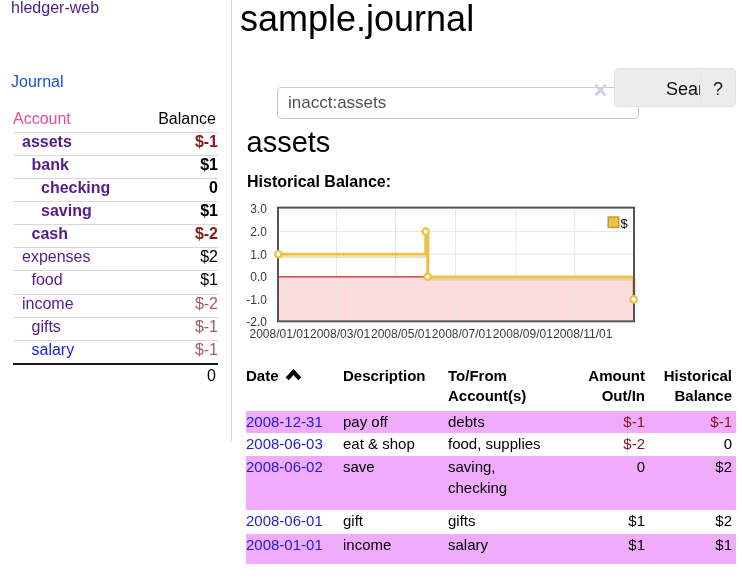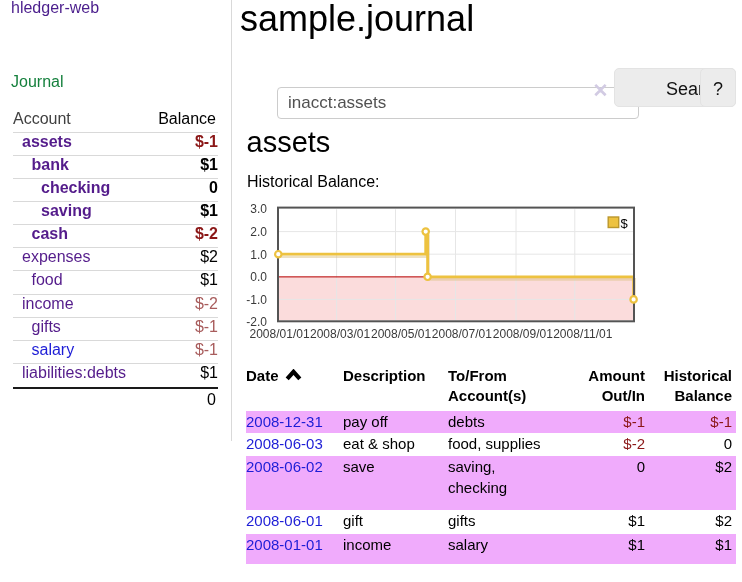--- a/index.html
+++ b/index.html
@@ -5,21 +5,21 @@
   * { margin:0; padding:0; box-sizing:content-box; }
   html,body { width:742px; height:582px; background:#fff; font-family:"Liberation Sans",sans-serif; position:relative; overflow:hidden; }
   .abs { position:absolute; }
   a { text-decoration:none; }
   .purple { color:#541c8b; }
   .blue { color:#1d1dd6; }
 
   
   #divider { left:230.5px; top:0; width:1px; height:441px; background:#d9d9d9; }
   #brand { left:11px; top:0px; font-size:16px; line-height:16px; color:#4a1d8c; }
-  #journal { left:11px; top:73.5px; font-size:16px; line-height:16px; color:#15803d; }
+  #journal { left:11px; top:73.5px; font-size:16px; line-height:16px; color:#1d4ed8; }
 
   #acct { left:13px; top:110px; width:205px; border-collapse:collapse; font-size:16px; }
   #acct th, #acct td { font-weight:normal; text-align:left; padding:0 0 3.7px 0; line-height:18.4px; white-space:nowrap; }
   #acct .bal { text-align:right; }
   #acct thead .bal { padding-right:2px; }
   #acct thead th { padding-bottom:3.5px; }
   #acct tbody tr td { border-top:1px solid #d9d9d9; }
   #acct tr.dark td { border-top:2px solid #1a1a1a; }
   #acct tr.last td { padding-bottom:5px; }
   #acct .l1 { padding-left:9px; }
@@ -30,21 +30,21 @@
   .neg2 { color:#a85c5c; }
 
   
   #h1 { left:240px; top:0.6px; font-size:36px; line-height:36px; font-weight:normal; color:#000; }
   #srch { left:250px; top:87px; width:340px; height:30px; border:1px solid #ccc; border-radius:4px; font-size:17px; color:#515151; padding:0 10px; font-family:"Liberation Sans",sans-serif;margin-left:27px; }
   #clr { left:592.5px; top:79px; font-size:19px; font-weight:bold; color:#d2cbe3; }
   .btn { background:#ececec; border:1px solid #e3e3e3; border-radius:5px; color:#111; text-align:center; font-family:"Liberation Sans",sans-serif; }
   #bsearch { left:613.5px; top:68px; width:80px; height:37.3px; font-size:18px; }
   #bhelp { left:700.3px; top:68px; width:33.5px; height:37.3px; font-size:18px; }
   #h2 { left:246.5px; top:128px; font-size:29px; line-height:29px; font-weight:normal; color:#000; }
-  #hb { left:247px; top:174px; font-size:16px; font-weight:normal; color:#000; line-height:15px;text-align:right; }
+  #hb { left:247px; top:174px; font-size:16px; font-weight:bold; color:#000; line-height:15px;text-align:right; }
   #chart { left:240px; top:196px; }
 
   
   #txns { left:246px; top:365.8px; border-collapse:separate; border-spacing:0; font-size:15px; table-layout:fixed; width:490px; }
   #txns th { font-weight:bold; text-align:left; vertical-align:top; line-height:20.4px; padding:0 0 3.9px 0;margin-left:28px; }
   #txns td { vertical-align:top; line-height:20.4px; padding:1px 0; }
   #txns .r  { text-align:right; }
   #txns tr.g { background:#f0abfc; }
   #txns .r5 { padding-right:4px; }
   #txns tr.gap td { border-top:1px solid #fff; }
@@ -53,21 +53,21 @@
 </style>
 </head>
 <body>
 <div id="divider" class="abs"></div>
 <a id="brand" class="abs" href="#">hledger-web</a>
 <a id="journal" class="abs" href="#">Journal</a>
 
 <table id="acct" class="abs">
   <thead>
     <tr>
-        <th style="color:#404040;margin-top:20px;">Account</th>
+        <th style="color:#ec4899;margin-top:20px;">Account</th>
         <th class="bal" style="color:#000;">Balance</th>
       </tr>
   </thead>
   <tbody>
     <tr>
         <td class="l1 b"><a class="purple" href="#">assets</a></td>
         <td class="bal b neg">$-1</td>
       </tr>
     <tr>
         <td class="l2 b"><a class="purple" href="#">bank</a></td>
@@ -97,24 +97,20 @@
         <td class="l1"><a class="purple" href="#">income</a></td>
         <td class="bal neg2">$-2</td>
       </tr>
     <tr>
         <td class="l2"><a class="purple" href="#">gifts</a></td>
         <td class="bal neg2">$-1</td>
       </tr>
     <tr>
         <td class="l2"><a class="blue" href="#">salary</a></td>
         <td class="bal neg2">$-1</td>
-      </tr>
-    <tr class="last">
-        <td class="l1"><a class="purple" href="#">liabilities:debts</a></td>
-        <td class="bal">$1</td>
       </tr>
     <tr class="dark">
         <td style="padding-top:2px;"></td>
         <td class="bal" style="padding-top:2px;padding-right:2px;">0</td>
       </tr>
   </tbody>
 </table>
 
 <h1 id="h1" class="abs">sample.journal</h1>
 <input id="srch" class="abs" type="text" value="inacct:assets" style="">

